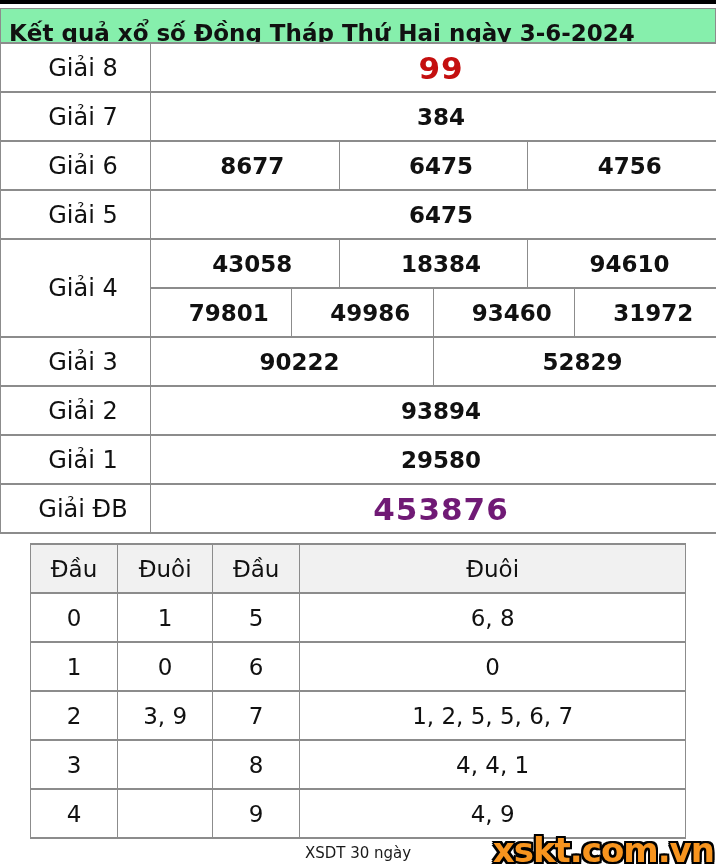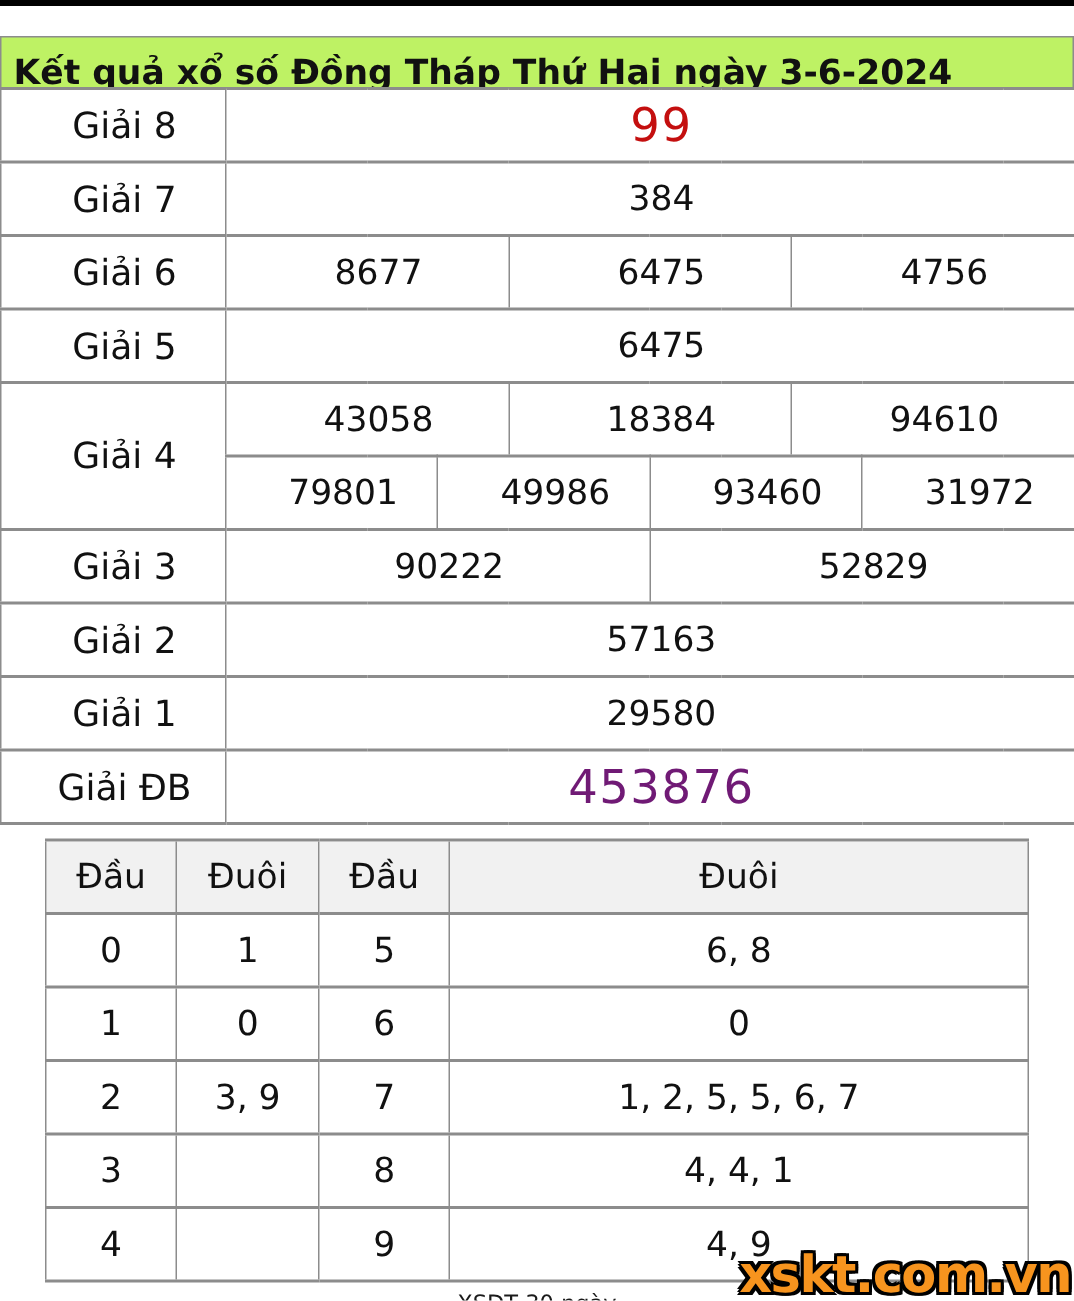--- a/index.html
+++ b/index.html
@@ -2,34 +2,34 @@
 <html><head>
 <meta charset="utf-8">
 <style>
   html,body{margin:0;padding:0;background:#fff;}
   body{
     width:716px;height:867px;position:relative;overflow:hidden;
     font-family:"DejaVu Sans","Liberation Sans",sans-serif;color:#111;
   }
   .topbar{height:4px;background:#000;width:716px;}
   .title-box{
-    margin-top:20px;height:35px;line-height:49px;
-    background:#bef264;border:1px solid #8c8c8c;
+    margin-top:4px;height:35px;line-height:49px;
+    background:#86efac;border:1px solid #8c8c8c;
     font-weight:bold;font-size:23px;padding-left:8px;
     white-space:nowrap;overflow:hidden;box-sizing:border-box;
   }
   table{border-collapse:collapse;table-layout:fixed;}
   #results-table{width:716px;margin-top:-1px;}
   #results-table td{
     border:1px solid #8c8c8c;border-top-width:2px;border-bottom-width:2px;
     text-align:center;vertical-align:middle;height:45px;
     font-size:23px;overflow:hidden;padding-left:16px;
   }
   #results-table td.label{font-weight:normal;font-size:24px;}
-  #results-table td.val{font-weight:normal;}
+  #results-table td.val{font-weight:bold;}
   #results-table td.hl{font-size:31px;letter-spacing:1px;}
   #ht-table{width:656px;margin:9px auto 0 auto;}
   #ht-table th,#ht-table td{
     border:1px solid #8c8c8c;border-top-width:2px;border-bottom-width:2px;
     text-align:center;vertical-align:middle;height:45px;
     font-size:23px;font-weight:normal;overflow:hidden;
   }
   #ht-table thead th{background:#f1f1f1;}
   .footer-caption{
     text-align:center;font-size:15px;color:#1a1a1a;margin-top:5px;
@@ -86,21 +86,21 @@
         <td colspan="3" class="val">93460</td>
         <td colspan="3" class="val">31972</td>
       </tr>
       <tr>
         <td class="label" rowspan="1">Giải 3</td>
         <td colspan="6" class="val">90222</td>
         <td colspan="6" class="val">52829</td>
       </tr>
       <tr>
         <td class="label" rowspan="1">Giải 2</td>
-        <td colspan="12" class="val">57163</td>
+        <td colspan="12" class="val">93894</td>
       </tr>
       <tr>
         <td class="label" rowspan="1">Giải 1</td>
         <td colspan="12" class="val">29580</td>
       </tr>
       <tr>
         <td class="label" rowspan="1">Giải ĐB</td>
         <td colspan="12" class="val hl" style="color: #701a75;">453876</td>
       </tr>
     </tbody>

